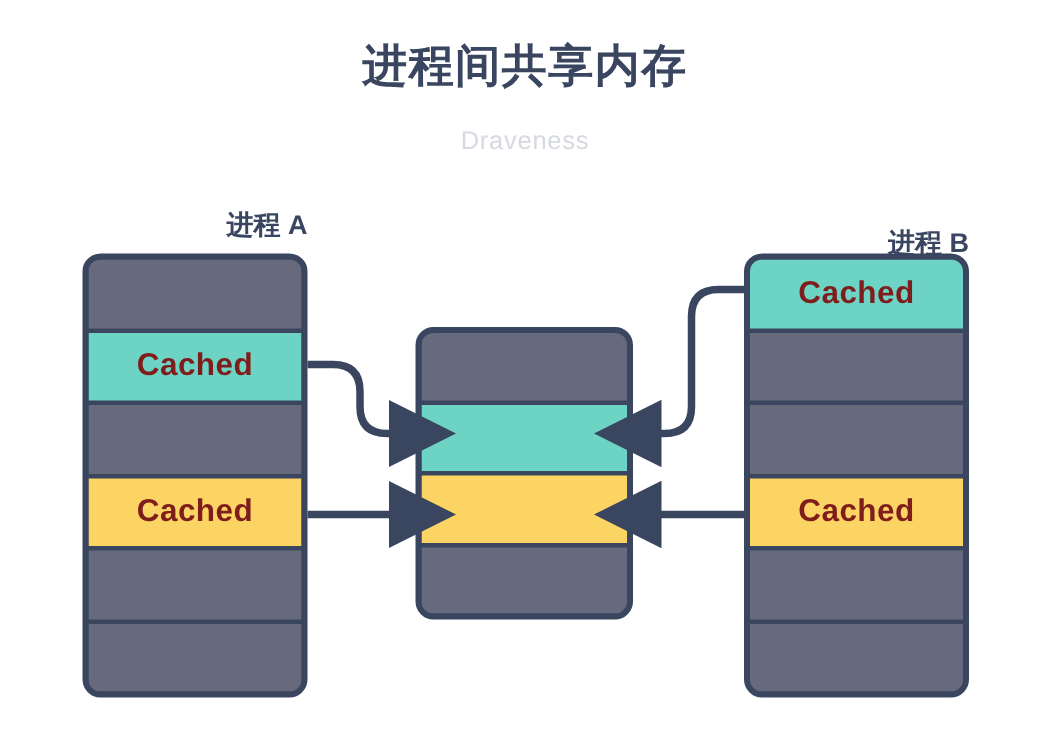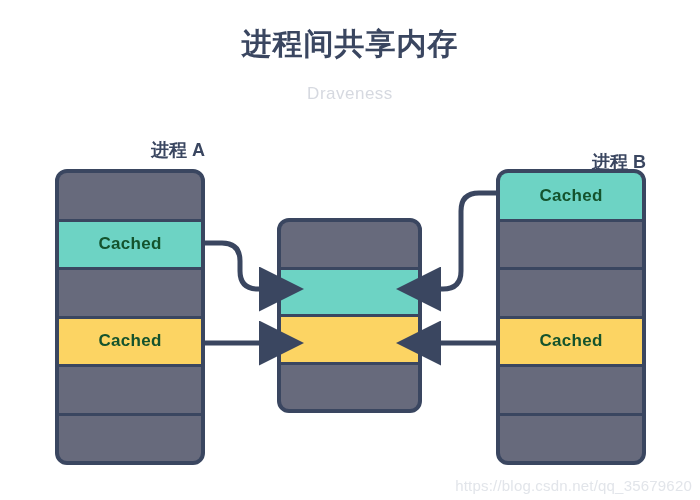--- a/index.html
+++ b/index.html
@@ -65,23 +65,23 @@
     display: flex;
     flex-direction: column;
   }
 
   .row {
     flex: 1 1 0;
     margin: 0 0 3px 0;
     display: flex;
     align-items: center;
     justify-content: center;
-    font-size: 17px;
+    font-size: 21px;
     font-weight: bold;
-    color: #14532d;
+    color: #7f1d1d;
     letter-spacing: 0.3px;
   }
   .row:last-child { margin-bottom: 0; }
 
   .watermark {
     position: absolute;
     right: 8px;
     bottom: 6px;
     font-size: 15px;
     color: #e2e5ea;
@@ -138,15 +138,14 @@
 
     <path d="M205,243 L222,243 Q240,243 240,261 L240,271 Q240,289 258,289 L264,289" fill="none" stroke="#3a4660" stroke-width="5" stroke-linecap="butt" marker-end="url(#arrow-right)"></path>
 
     <path d="M205,343 L264,343" fill="none" stroke="#3a4660" stroke-width="5" stroke-linecap="butt" marker-end="url(#arrow-right)"></path>
 
     <path d="M496,193 L479,193 Q461,193 461,211 L461,271 Q461,289 443,289 L436,289" fill="none" stroke="#3a4660" stroke-width="5" stroke-linecap="butt" marker-end="url(#arrow-left)"></path>
 
     <path d="M496,343 L436,343" fill="none" stroke="#3a4660" stroke-width="5" stroke-linecap="butt" marker-end="url(#arrow-left)"></path>
   </svg>
 
-  <div class="watermark">https://blog.csdn.net/qq_35679620</div>
 
 </div>
 
 </body></html>

